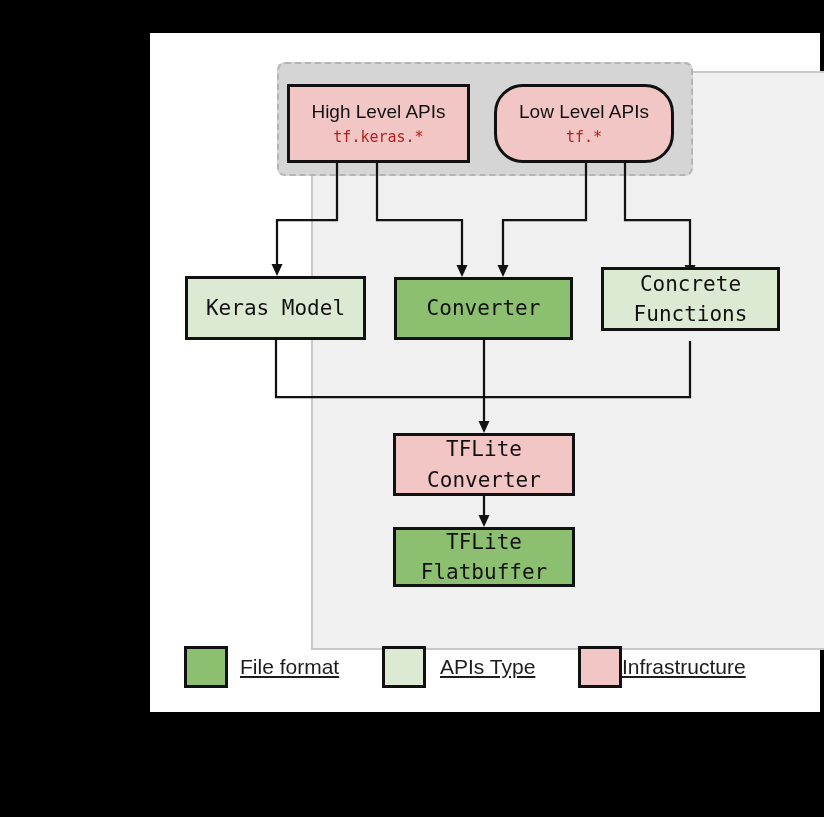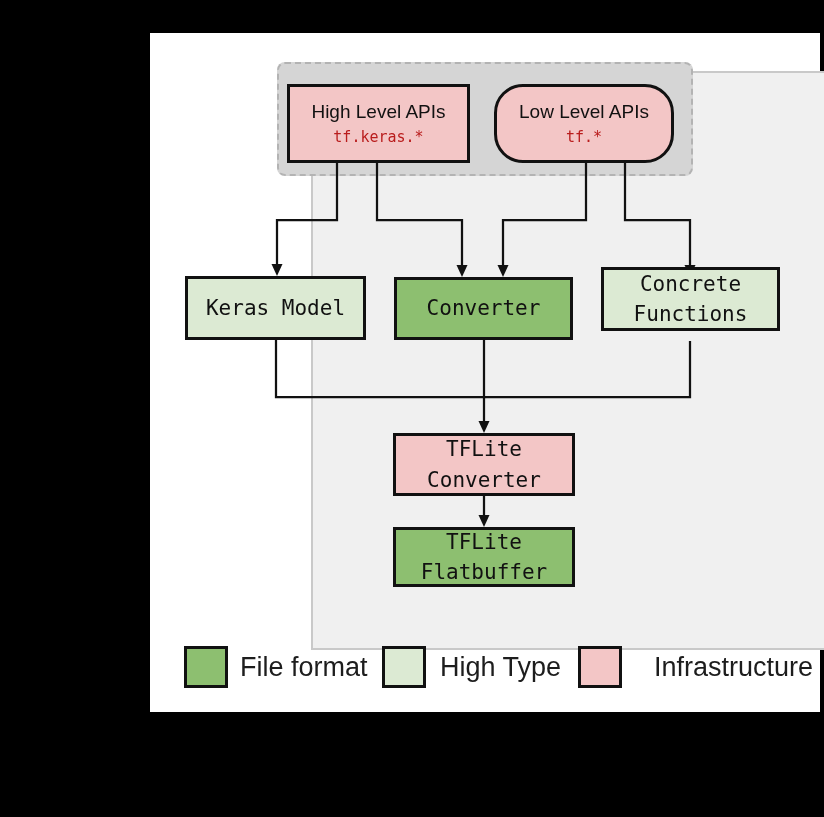--- a/index.html
+++ b/index.html
@@ -53,28 +53,28 @@
     position:absolute;left:0;top:0;width:824px;height:817px;
     pointer-events:none;
   }
   .legend{position:absolute;}
   .legend-swatch{
     position:absolute;width:44px;height:42px;top:646px;
     border:3px solid #111;box-sizing:border-box;
   }
   .legend-label{
     position:absolute;top:646px;height:42px;display:flex;align-items:center;
-    font-size:27px;color:#1d1d1d;white-space:nowrap;
+    font-size:21px;color:#1d1d1d;white-space:nowrap;text-decoration:underline;
   }
   #swatch-file{left:184px;}
   #label-file{left:240px;}
   #swatch-data{left:382px;}
   #label-data{left:440px;}
   #swatch-infra{left:578px;}
-  #label-infra{left:654px;}
+  #label-infra{left:622px;}
 </style>
 </head>
 <body>
 
 <div class="panel">
   <div class="canvas"></div>
 </div>
 
 <div class="api-group"></div>
 
@@ -129,16 +129,16 @@
 
 <div class="node type-file-format" id="node-flatbuffer">
   <div class="mono-label">TFLite
 Flatbuffer</div>
 </div>
 
 <div class="legend">
   <div class="legend-swatch" id="swatch-file" style="background: rgb(141, 191, 112);"></div>
   <div class="legend-label" id="label-file">File format</div>
   <div class="legend-swatch" id="swatch-data" style="background: rgb(220, 234, 211);"></div>
-  <div class="legend-label" id="label-data">High Type</div>
+  <div class="legend-label" id="label-data">APIs Type</div>
   <div class="legend-swatch" id="swatch-infra" style="background: rgb(243, 198, 198);"></div>
   <div class="legend-label" id="label-infra">Infrastructure</div>
 </div>
 
 </body></html>

